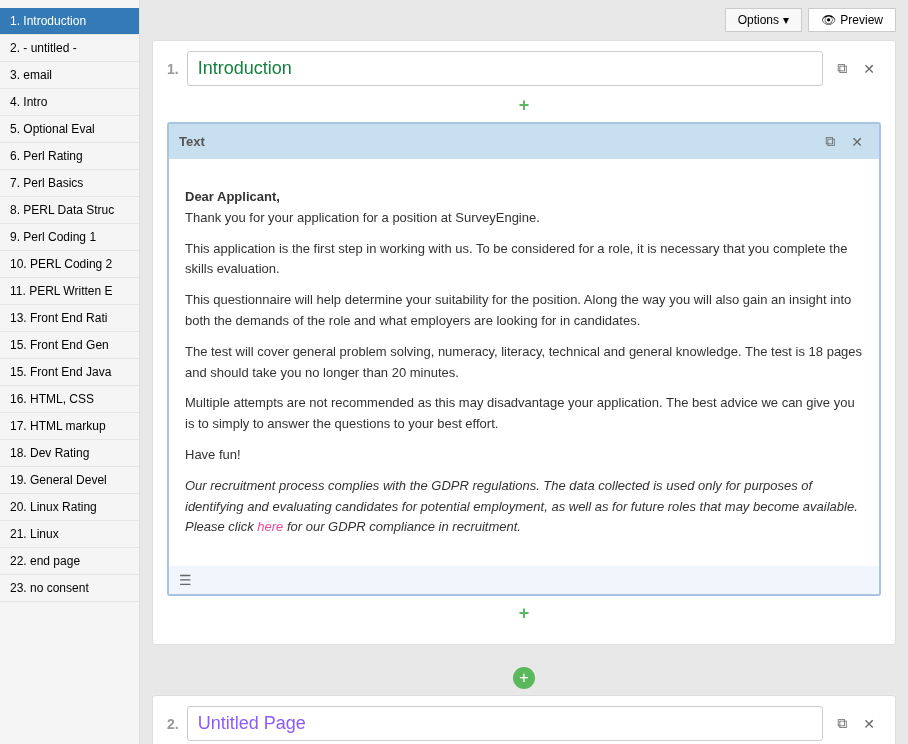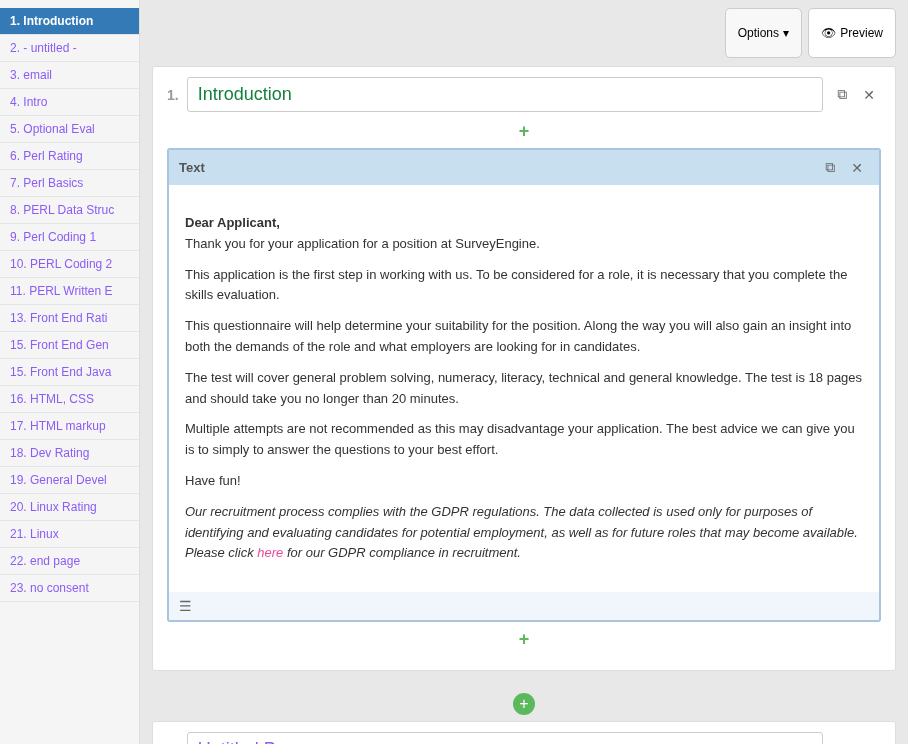--- a/index.html
+++ b/index.html
@@ -10,51 +10,51 @@
       width: 140px;
       background: #f5f5f5;
       border-right: 1px solid #ddd;
       overflow-y: auto;
       flex-shrink: 0;
       padding-top: 8px;
     }
     .sidebar-item {
       padding: 6px 10px;
       cursor: pointer;
-      color: #8b5cf6;
+      color: #000000;
       font-size: 12px;
       border-bottom: 1px solid #e5e5e5;
       white-space: nowrap;
       overflow: hidden;
       text-overflow: ellipsis;
     }
-    .sidebar-item.active { background: #337ab7; color: #fff; font-weight: bold; }
+    .sidebar-item.active { background: #337ab7; color: #fff; font-weight: normal; }
 
     
     .main {
       flex: 1;
       overflow-y: auto;
       padding: 0;
       background: #e8e8e8;
     }
 
     
     .top-bar {
       display: flex;
       justify-content: flex-end;
       padding: 8px 12px;
       background: #e8e8e8;
     }
     .btn {
-      padding: 17px 12px;
+      padding: 4px 12px;
       font-size: 12px;
       cursor: pointer;
       border: 1px solid #ccc;
       background: #f8f8f8;
-      border-radius: 5px;
+      border-radius: 0;
       margin-left: 6px;
       display: inline-flex;
       align-items: center;
       gap: 4px;
     }
     .btn-options { background: #f8f8f8; }
     .btn-preview { background: #fff; }
 
     
     .page-card {

